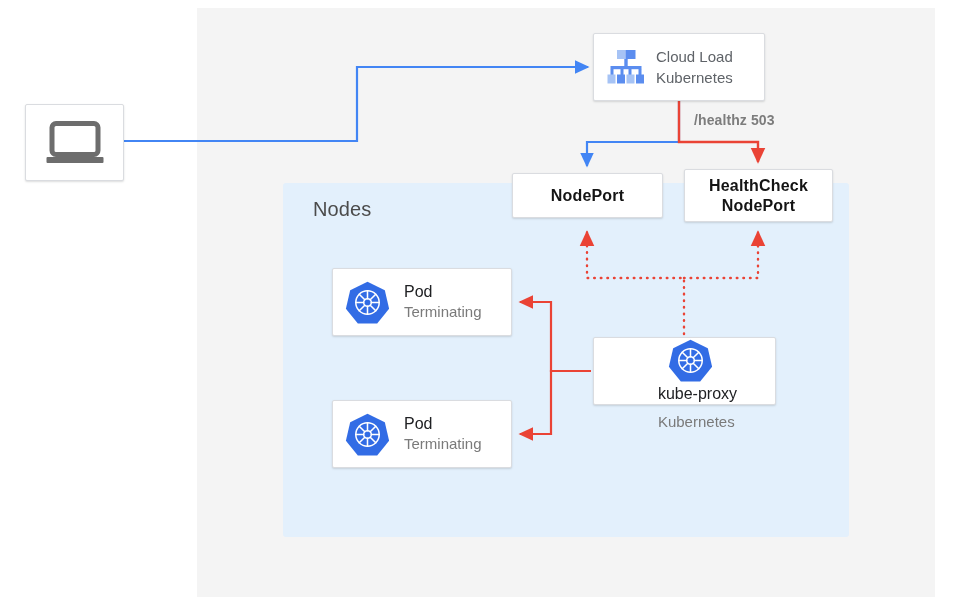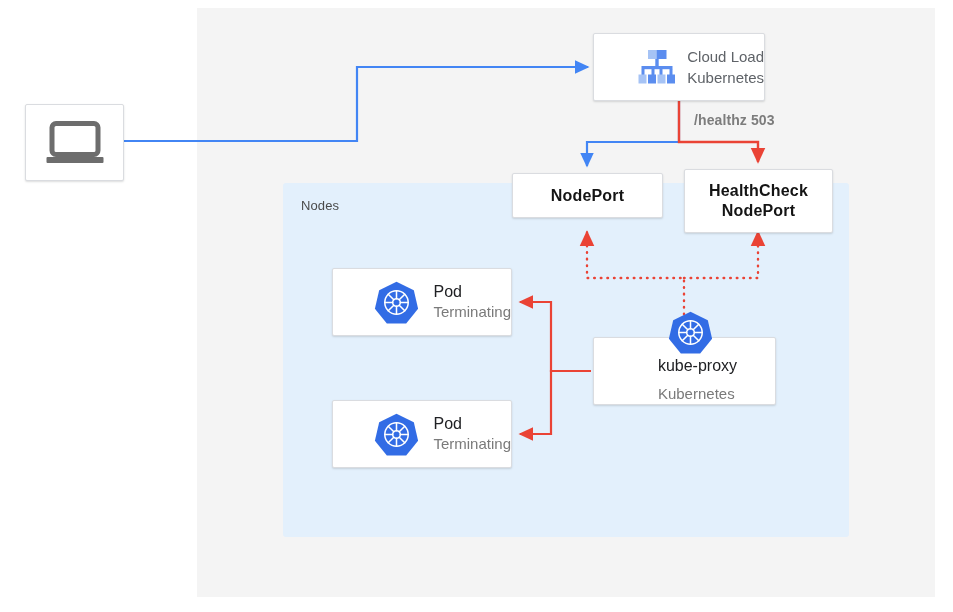--- a/index.html
+++ b/index.html
@@ -33,38 +33,37 @@
     position: absolute;
     left: 283px;
     top: 183px;
     width: 566px;
     height: 354px;
     background: #e3f0fc;
     border-radius: 3px;
   }
   .region-nodes-label {
     position: absolute;
-    left: 301px;
+    left: 313px;
     top: 198px;
-    font-size: 13px;
+    font-size: 20px;
     color: #4b4b4b;
     letter-spacing: .1px;
   }
 
   
   .card {
     position: absolute;
     background: #ffffff;
     border: 1px solid #dadce0;
     border-radius: 2px;
     box-shadow: 0 1px 2px rgba(60,64,67,0.18);
     box-sizing: border-box;
     display: flex;
     align-items: center;
-    justify-content: flex-end;
   }
 
   
   .card-clb {
     left: 593px;
     top: 33px;
     width: 172px;
     height: 68px;
     padding-left: 10px;
   }
@@ -88,21 +87,21 @@
     font-weight: bold;
     color: #141414;
     letter-spacing: .2px;
   }
 
   
   .card-hcnodeport {
     left: 684px;
     top: 169px;
     width: 149px;
-    height: 64px;
+    height: 53px;
     justify-content: center;
     text-align: center;
   }
   .card-hcnodeport .txt {
     font-size: 16px;
     font-weight: bold;
     color: #141414;
     line-height: 20px;
     letter-spacing: .2px;
   }

